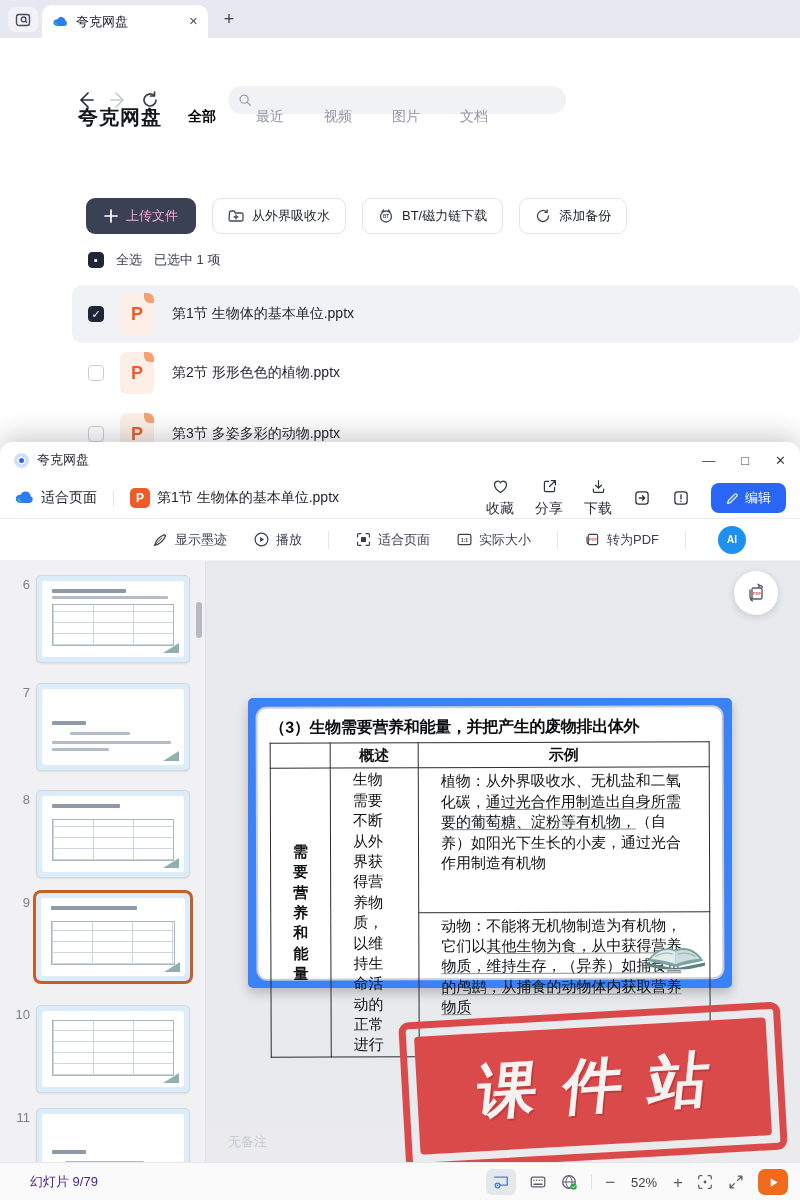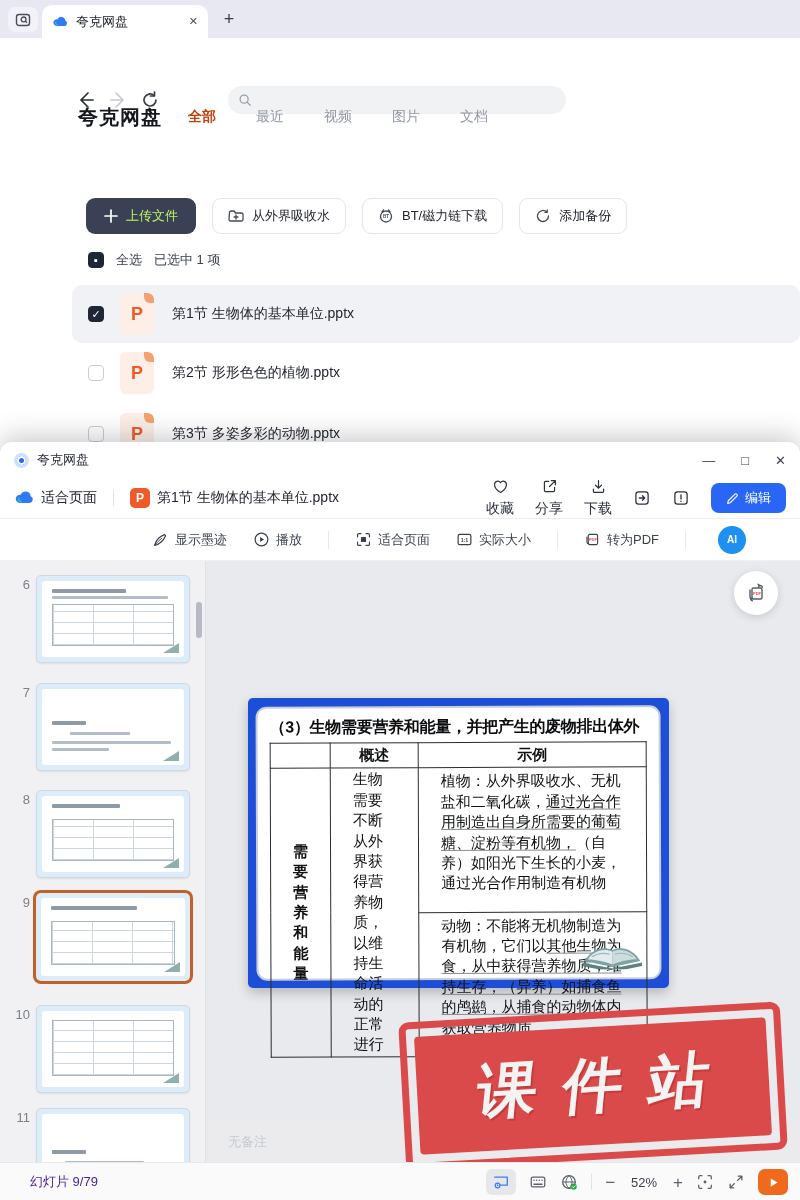--- a/index.html
+++ b/index.html
@@ -15,26 +15,26 @@
   .tab-close { font-size:11px; color:#4a4e59; }
   .newtab-btn { position:absolute; left:218px; top:8px; width:22px; height:22px; border:none; background:transparent; font-size:18px; color:#3b3e46; line-height:22px; }
   .navbar { position:absolute; left:0; top:38px; width:800px; height:48px; background:#fff; }
   .nav-ic { position:absolute; top:52px; width:20px; height:20px; }
   .searchbar { position:absolute; left:228px; top:48px; width:338px; height:28px; border-radius:14px; background:#f1f2f4; display:flex; align-items:center; padding:0 10px; gap:7px; }
   .searchbar input { flex:1; border:none; background:transparent; outline:none; font-size:13px; color:#333; }
 
   
   .page-title { position:absolute; left:78px; top:104px; font-size:20px; font-weight:bold; color:#15171e; letter-spacing:1px; }
   .page-tabs { position:absolute; left:188px; top:108px; display:flex; gap:40px; font-size:14px; color:#9296a1; }
-  .page-tabs .pt.active { color:#c2410c; font-weight:bold; }
+  .page-tabs .pt.active { color:#000000; font-weight:bold; }
   .breadcrumb { position:absolute; left:78px; top:155px; width:722px; font-size:13px; color:#4c566b; white-space:nowrap; overflow:hidden; }
   .breadcrumb .sep { margin:0 7px; color:#8b93a3; }
   .breadcrumb .bc:last-of-type { font-weight:bold; color:#3e4a61; }
   .actions { position:absolute; left:86px; top:198px; display:flex; gap:16px; }
-  .btn-dark { height:36px; padding:0 18px; border:none; border-radius:9px; background:#3a4154; color:#bef264; font-size:13px; display:flex; align-items:center; gap:8px; }
+  .btn-dark { height:36px; padding:0 18px; border:none; border-radius:9px; background:#3a4154; color:#f9a8d4; font-size:13px; display:flex; align-items:center; gap:8px; }
   .btn-light { height:36px; padding:0 15px; border:1px solid #e4e5ea; border-radius:9px; background:#fff; color:#23262f; font-size:13px; display:flex; align-items:center; gap:8px; }
   .selectbar { position:absolute; left:88px; top:251px; display:flex; align-items:center; gap:12px; font-size:13px; color:#3c414d; }
   .cb { width:16px; height:16px; border-radius:4px; border:1.5px solid #c9ccd4; background:#fff; display:flex; align-items:center; justify-content:center; }
   .cb.on { background:#1f2736; border-color:#1f2736; color:#fff; font-size:11px; }
   .filelist { position:absolute; left:0; top:282px; width:800px; }
   .frow { position:absolute; left:72px; right:0; height:58px; display:flex; align-items:center; gap:0; }
   .frow.sel { background:#f1f2f6; border-radius:10px; }
   .frow .cb { margin-left:16px; }
   .ficon { position:relative; width:34px; height:42px; margin-left:16px; background:#fdefe7; border-radius:6px; display:flex; align-items:center; justify-content:center; overflow:hidden; }
   .ficon b { color:#ef5b25; font-size:18px; }
@@ -69,21 +69,21 @@
   .bar { position:absolute; height:4px; background:#8e9aa8; border-radius:1px; }
   .bar.thin { height:3px; background:#b3bdc9; }
   .mgrid { position:absolute; left:7%; right:7%; top:30%; bottom:14%; border:1px solid #a8b6c2;
     background-image:repeating-linear-gradient(0deg,#ccd6df 0 1px,transparent 1px 11px),repeating-linear-gradient(90deg,#ccd6df 0 1px,transparent 1px 40px); }
   .bk { position:absolute; right:5px; bottom:4px; width:0; height:0; border-left:16px solid transparent; border-bottom:10px solid #8fb0ae; }
   .tscroll { position:absolute; left:196px; top:41px; width:6px; height:36px; border-radius:3px; background:#b7bac2; }
 
   
   .canvas { position:absolute; left:206px; top:119px; width:594px; height:561px; background:#e9eaee; }
   .float-btn { position:absolute; right:22px; top:10px; width:44px; height:44px; border-radius:50%; border:none; background:#fff; box-shadow:0 2px 8px rgba(0,0,0,.14); display:flex; align-items:center; justify-content:center; color:#565c68; }
-  .slide { position:absolute; left:42px; top:137px; width:421px; height:290px; background:#1d4ed8; border-radius:5px; box-shadow:0 5px 12px rgba(0,0,0,.22); }
+  .slide { position:absolute; left:42px; top:137px; width:484px; height:290px; background:#3b82f6; border-radius:5px; box-shadow:0 5px 12px rgba(0,0,0,.22); }
   .sheet { position:absolute; inset:8px; background:#fff; border:2px solid #c9ced6; border-radius:11px; transform:rotate(-.2deg); padding:9px 12px 0; }
   .s-title { font-size:16px; font-weight:bold; color:#0c0d0f; letter-spacing:-.3px; white-space:nowrap; }
   table.stab { width:100%; border-collapse:collapse; margin-top:4px; font-size:15px; line-height:1.36; color:#101214; }
   .stab th,.stab td { border:1.6px solid #2a2c2e; padding:1px 22px; }
   .stab th { font-size:15px; padding:2px 4px; }
   .stab .c-label { width:60px; text-align:center; font-weight:bold; }
   .stab .c-label span { display:block; }
   .stab .c-ov { width:88px; }
   .stab td.ex { text-align:left; vertical-align:top; padding-top:3px; }
   .u { text-decoration:underline; text-decoration-color:#8a8d90; text-underline-offset:2px; }

